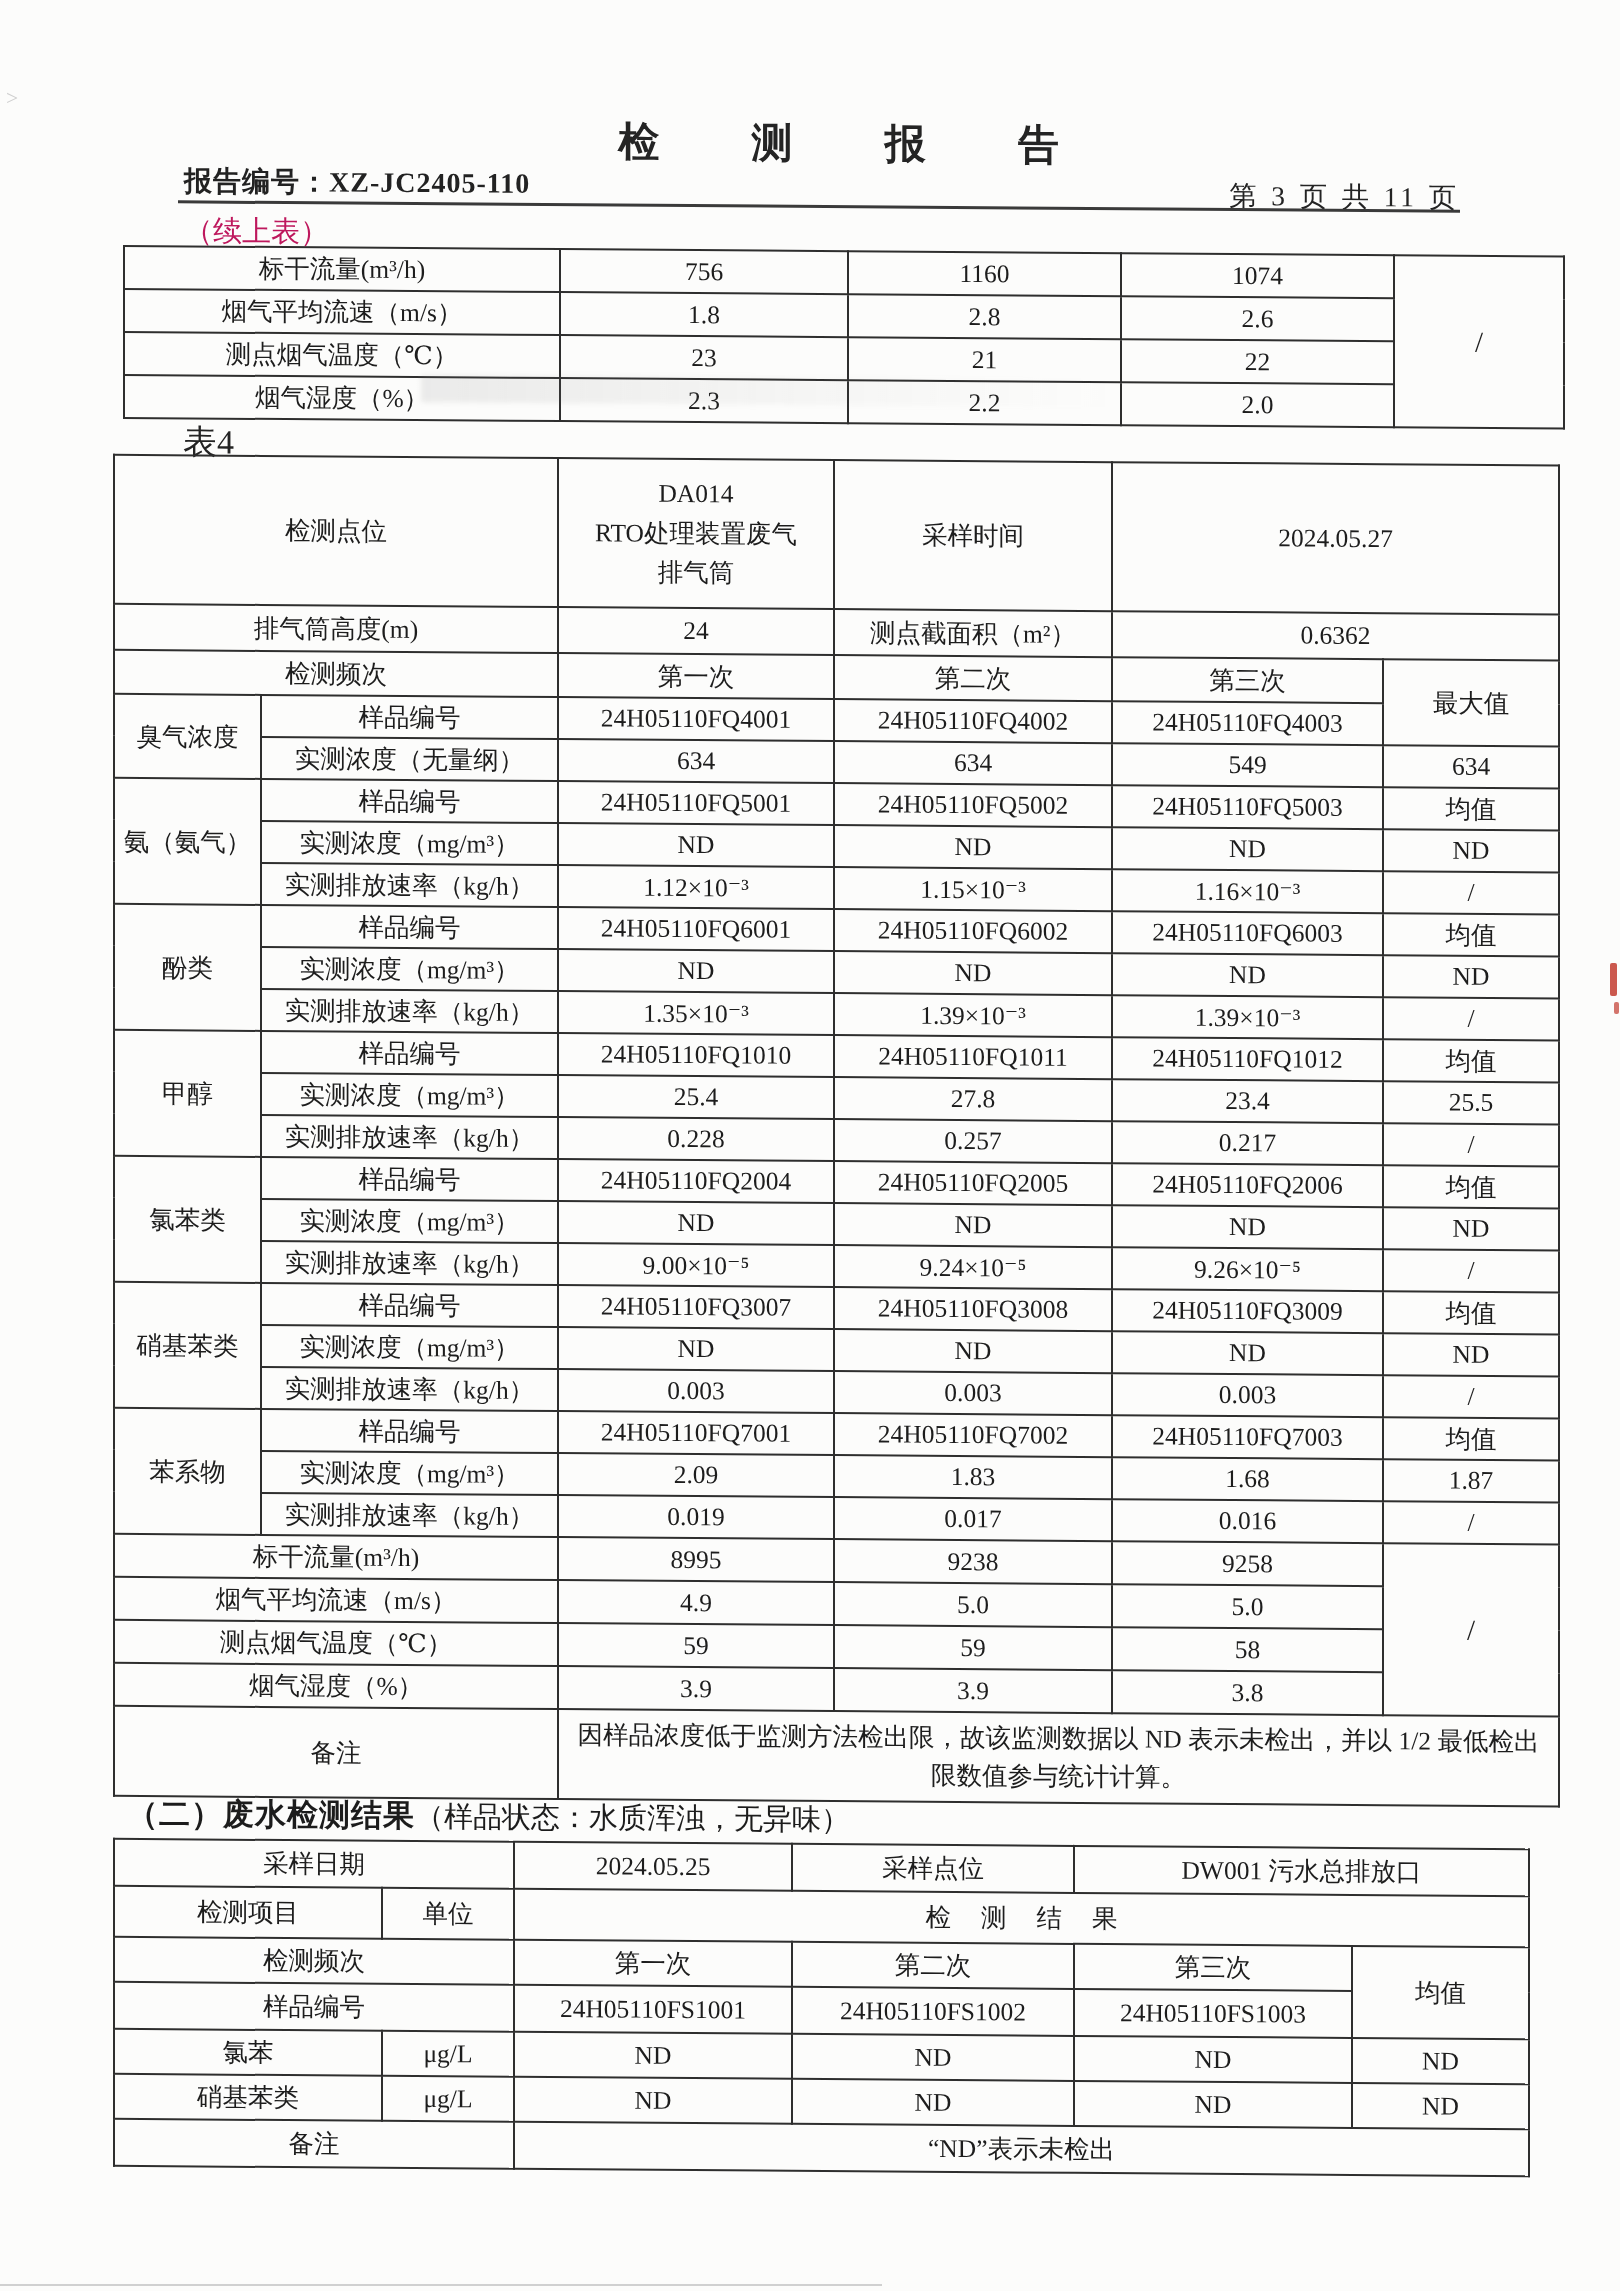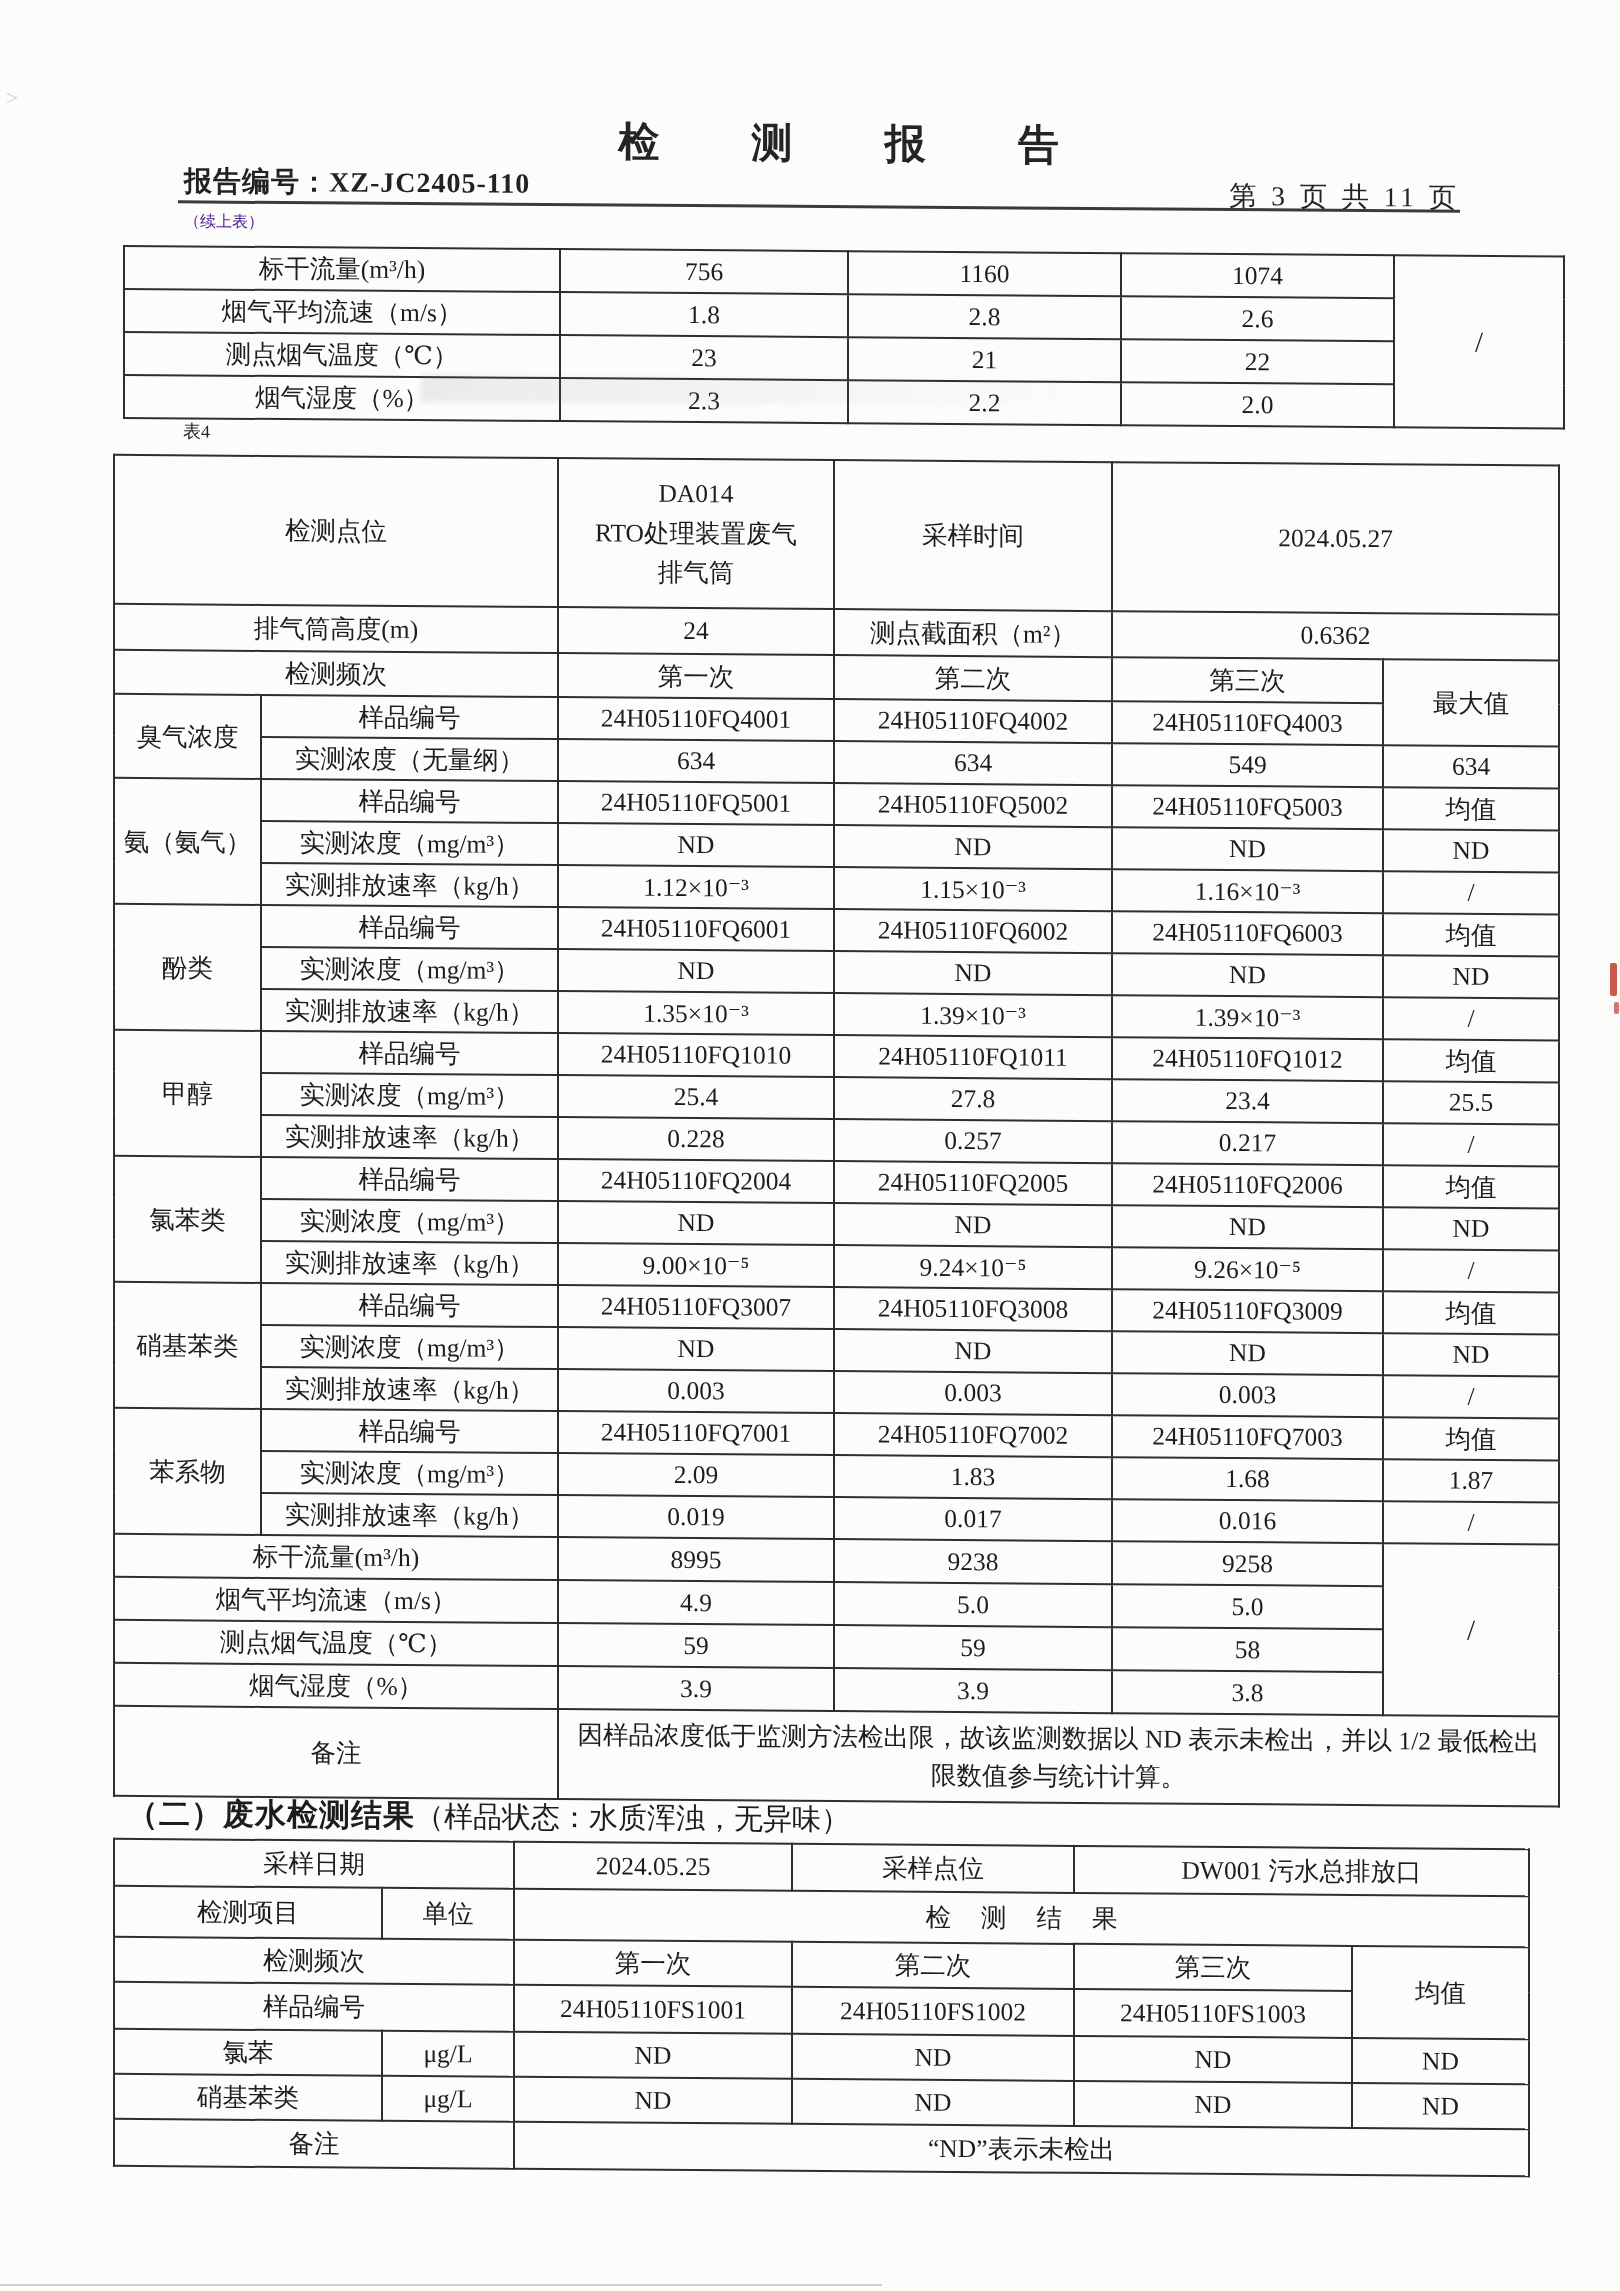--- a/index.html
+++ b/index.html
@@ -15,22 +15,22 @@
 
   .title { position:absolute; left:113px; top:110px; width:1451px;
            text-align:center; font-size:41px; font-weight:700;
            letter-spacing:41px; text-indent:41px; color:#242424; }
   .report-no { position:absolute; left:184px; top:161px; font-size:28px;
                font-weight:700; letter-spacing:1px; color:#222; }
   .page-no { position:absolute; left:127px; top:169px; width:1333px;
              text-align:right; font-size:27.4px; letter-spacing:3.9px; color:#232323; }
   .rule { position:absolute; left:178px; top:199px; width:1282px; height:2.9px;
           background:#3a3a3a; }
-  .continued { position:absolute; left:184px; top:210px; font-size:16px; color:#4c1d95; }
-  .t4cap { position:absolute; left:183px; top:418px; font-size:18px; color:#242424; }
+  .continued { position:absolute; left:184px; top:210px; font-size:29px; color:#be185d; }
+  .t4cap { position:absolute; left:183px; top:418px; font-size:34px; color:#242424; }
 
   table { position:absolute; border-collapse:collapse; table-layout:fixed;
           font-size:25.5px; color:#1d1d1d; }
   td { border:2px solid #2e2e2e; text-align:center; vertical-align:middle;
        padding:0 5.9px; overflow:hidden; }
   .t1 { left:123px; top:244px; border:2.9px solid #262626; }
   .t1 tr { height:43px; }
   .t2 { left:113px; top:453px; border:2.9px solid #262626; }
   .t2 tr { height:42px; }
   .t3 { left:113px; top:1837px; border:2.9px solid #262626; }

